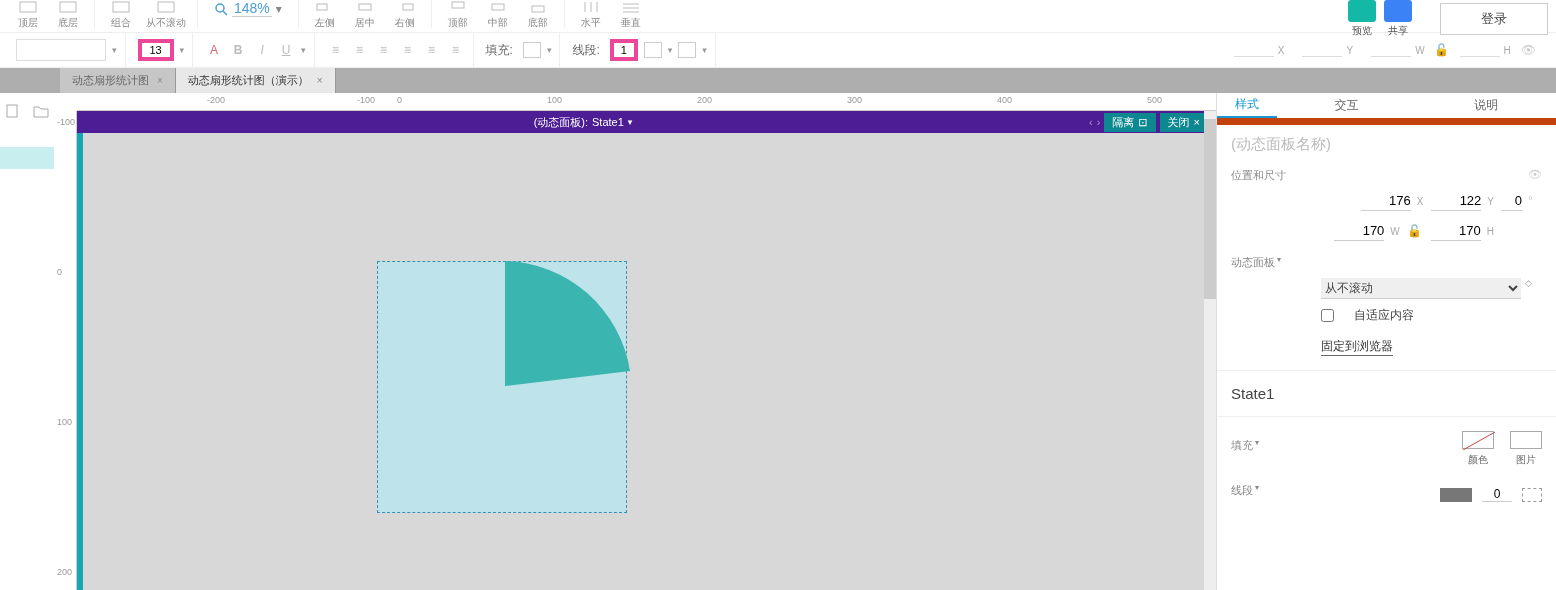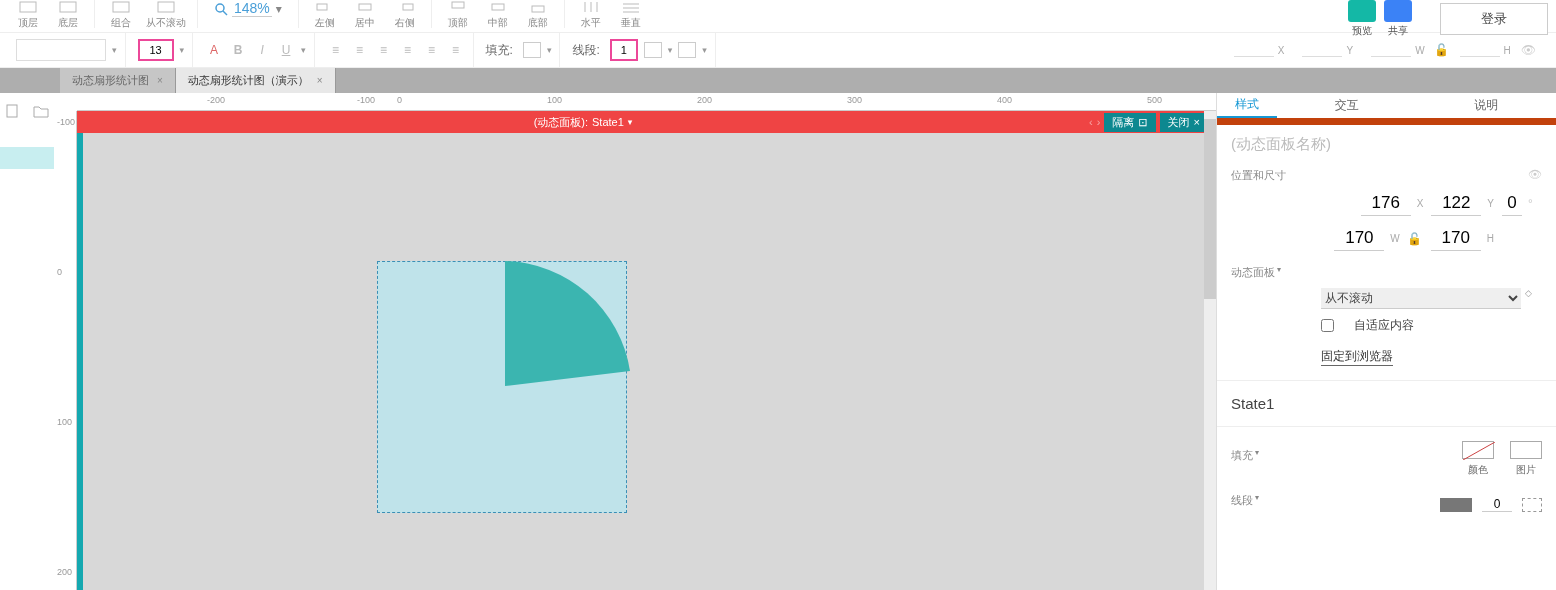--- a/index.html
+++ b/index.html
@@ -17,21 +17,21 @@
 .top-right { margin-left: auto; display: flex; align-items: center; gap: 8px; }
 .preview-btn, .share-btn { display: flex; flex-direction: column; align-items: center; font-size: 10px; color: #555; }
 .preview-btn .box { width: 28px; height: 22px; background: #14b8a6; border-radius: 3px; margin-bottom: 2px; }
 .share-btn .box { width: 28px; height: 22px; background: #3b82f6; border-radius: 3px; margin-bottom: 2px; }
 .login-btn { border: 1px solid #ccc; padding: 6px 40px; margin-left: 20px; font-size: 13px; color: #444; background: #fff; cursor: pointer; }
 
 
 .format-bar { height: 36px; display: flex; align-items: center; border-top: 1px solid #eee; border-bottom: 1px solid #eee; padding: 0 8px; gap: 4px; }
 .fmt-group { display: flex; align-items: center; gap: 6px; padding: 0 8px; border-right: 1px solid #eee; height: 100%; }
 .fmt-input { width: 90px; height: 22px; border: 1px solid #ddd; font-size: 11px; padding: 0 4px; }
-.fmt-num { width: 36px; height: 22px; border: 2px solid #ec4899; text-align: center; font-size: 11px; }
+.fmt-num { width: 36px; height: 22px; border: 4px solid #ec4899; text-align: center; font-size: 11px; }
 .fmt-icon { width: 18px; height: 18px; display: flex; align-items: center; justify-content: center; color: #bbb; }
 .fmt-label { color: #666; font-size: 12px; margin-right: 4px; }
 .fill-swatch { width: 18px; height: 16px; border: 1px solid #ccc; background: #fff; }
 .caret { color: #999; font-size: 9px; }
 .pos-fields { display: flex; align-items: center; gap: 2px; margin-left: auto; padding-right: 12px; }
 .pos-field { display: flex; align-items: center; gap: 4px; margin: 0 8px; }
 .pos-field input { width: 40px; border: none; border-bottom: 1px solid #ddd; text-align: center; font-size: 11px; }
 .pos-field .lbl { color: #aaa; font-size: 10px; }
 .lock-icon, .eye-icon { color: #ccc; }
 
@@ -52,41 +52,41 @@
 .side-highlight { width: 100%; height: 22px; background: #c8eef0; margin-top: 20px; }
 
 
 .canvas-wrap { flex: 1; position: relative; background: #fff; overflow: hidden; }
 .ruler-h { position: absolute; top: 0; left: 22px; right: 0; height: 18px; background: #fff; border-bottom: 1px solid #ccc; display: flex; color: #999; font-size: 9px; }
 .ruler-h .rtick { position: absolute; top: 2px; }
 .ruler-v { position: absolute; top: 18px; left: 0; width: 22px; bottom: 0; background: #fff; border-right: 1px solid #ccc; color: #999; font-size: 9px; }
 .ruler-v .rtick { position: absolute; left: 2px; writing-mode: horizontal-tb; }
 .canvas { position: absolute; top: 18px; left: 22px; right: 0; bottom: 0; background: #d8d8d8; }
 .teal-frame { position: absolute; top: 0; left: 0; right: 0; bottom: 0; border: 6px solid #15a8b0; border-right: none; border-bottom: none; }
-.panel-bar { position: absolute; top: 0; left: 0; right: 0; height: 22px; background: #ef4444; color: #fff; display: flex; align-items: center; font-size: 11px; }
+.panel-bar { position: absolute; top: 0; left: 0; right: 0; height: 22px; background: #4c1d95; color: #fff; display: flex; align-items: center; font-size: 11px; }
 .panel-title { margin: 0 auto; display: flex; align-items: center; gap: 4px; }
 .panel-nav { display: flex; align-items: center; gap: 4px; margin-right: 8px; }
 .panel-nav-btn { background: #0d8890; padding: 2px 8px; display: flex; align-items: center; gap: 4px; font-size: 11px; }
 .sel-box { position: absolute; border: 1px dashed #3b8fb5; background: #bfe3ea; }
 .scrollbar-v { position: absolute; top: 18px; right: 0; width: 12px; bottom: 0; background: #eee; }
 .scrollbar-v .thumb { width: 100%; height: 180px; background: #ccc; margin-top: 8px; }
 
 
 .right-panel { width: 340px; border-left: 1px solid #ddd; display: flex; flex-direction: column; background: #fff; overflow: hidden; }
 .rp-tabs { display: flex; height: 32px; border-bottom: 7px solid #c2410c; }
 .rp-tab { flex: 1; display: flex; align-items: center; justify-content: center; font-size: 12px; color: #666; cursor: pointer; }
 .rp-tab.active { color: #1798d4; border-bottom: 2px solid #1798d4; flex: 0 0 60px; }
 .rp-body { padding: 10px 14px; flex: 1; overflow: hidden; }
 .rp-name { color: #bbb; font-size: 15px; margin-bottom: 14px; }
 .rp-section-label { color: #888; font-size: 11px; margin-bottom: 8px; display: flex; align-items: flex-start; }
 .rp-section-label .tri { font-size: 8px; margin-left: 2px; }
 .rp-eye { margin-left: auto; color: #ccc; }
 .rp-row { display: flex; align-items: center; gap: 8px; margin-bottom: 10px; justify-content: flex-end; }
 .rp-field { display: flex; align-items: center; gap: 6px; }
-.rp-field input { width: 50px; border: none; border-bottom: 1px solid #ccc; font-size: 17px; text-align: center; padding: 2px 0; }
+.rp-field input { width: 50px; border: none; border-bottom: 1px solid #ccc; font-size: 13px; text-align: right; padding: 2px 0; }
 .rp-field .lbl { color: #aaa; font-size: 10px; }
 .rp-rot { color: #ccc; }
 .rp-checkbox { display: flex; align-items: center; gap: 20px; margin: 8px 0 8px 90px; font-size: 12px; color: #444; }
 .rp-checkbox input { width: 13px; height: 13px; }
 .rp-link { margin-left: 90px; font-size: 12px; color: #333; border-bottom: 1px solid #666; display: inline-block; margin-top: 6px; cursor: pointer; }
 .rp-select { margin-left: 90px; border: none; border-bottom: 1px solid #ccc; font-size: 12px; padding: 2px 0; width: 200px; color: #444; }
 .rp-divider { height: 1px; background: #eee; margin: 14px -14px; }
 .rp-state { font-size: 15px; color: #444; margin: 4px 0 10px 0; }
 .rp-fill-row { display: flex; align-items: center; }
 .rp-fill-opts { margin-left: auto; display: flex; gap: 16px; }

